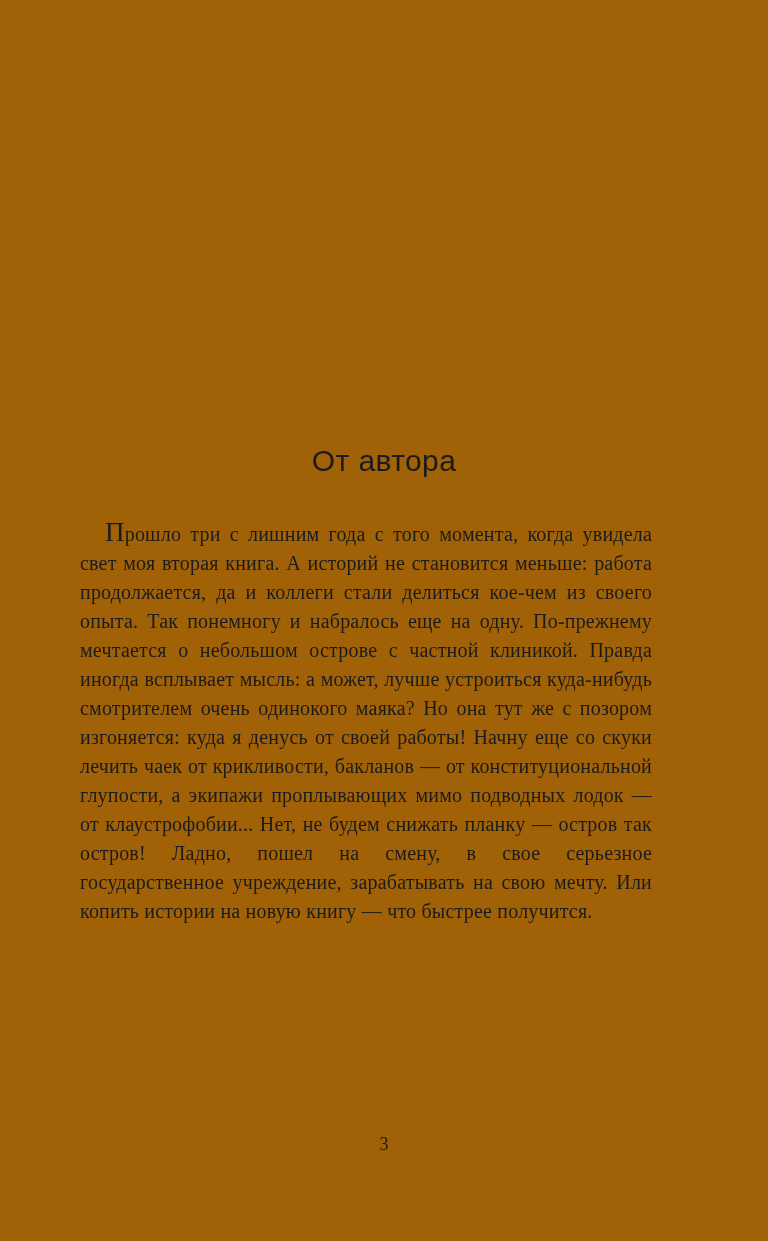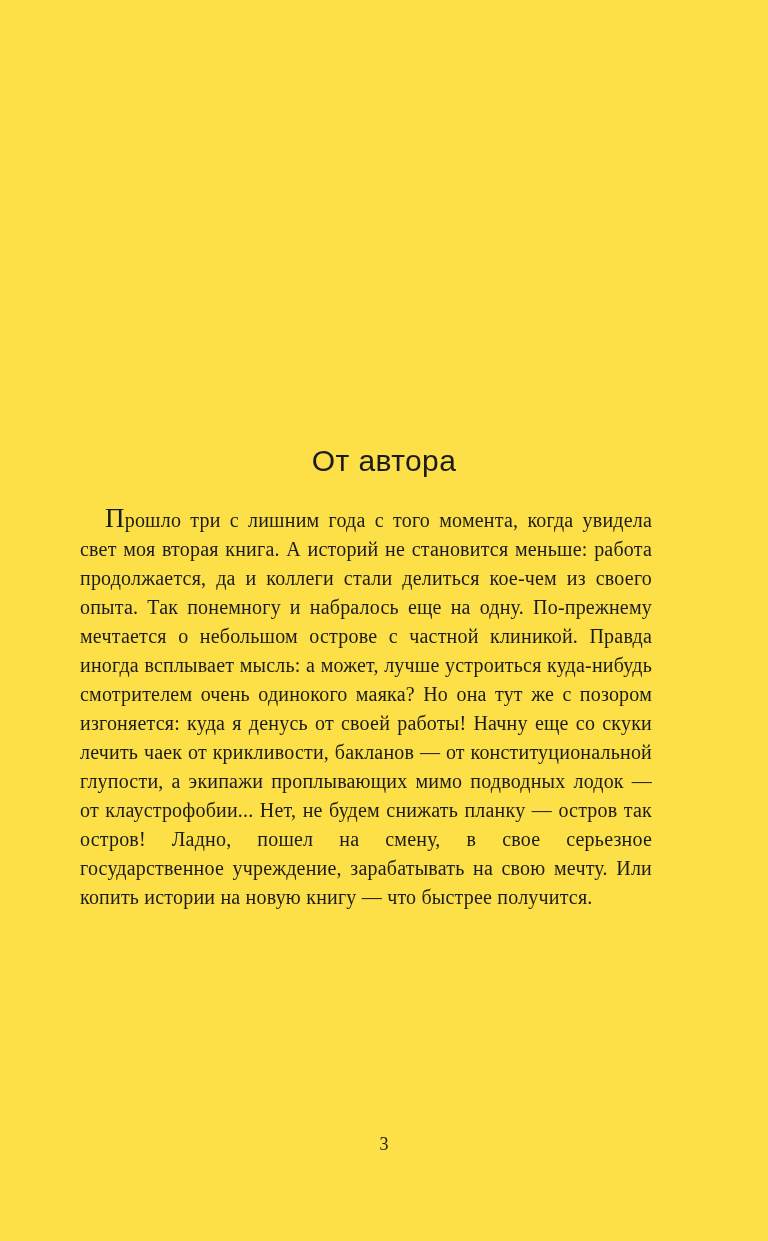--- a/index.html
+++ b/index.html
@@ -4,40 +4,40 @@
 <style>
   html, body {
     margin: 0;
     padding: 0;
     background: #ffffff;
   }
   .book-page {
     position: relative;
     width: 768px;
     height: 1241px;
-    background: #fde047;
+    background: #a16207;
     overflow: hidden;
     font-family: "Liberation Serif", serif;
     color: #1b1b1b;
   }
   .chapter-title {
     position: absolute;
     top: 424px;
     left: 0;
     width: 100%;
     text-align: center;
     font-family: "Liberation Sans", sans-serif;
     font-weight: 500;
     font-size: 30px;
     letter-spacing: 0.4px;
     color: #1b1b1b;
   }
   .body-text {
     position: absolute;
-    top: 506px;
+    top: 520px;
     left: 80px;
     width: 572px;
     font-size: 20px;
     line-height: 29px;
     text-align: justify;
     letter-spacing: 0.2px;
     hyphens: auto;
     -webkit-hyphens: auto;
   }
   .body-text p {

